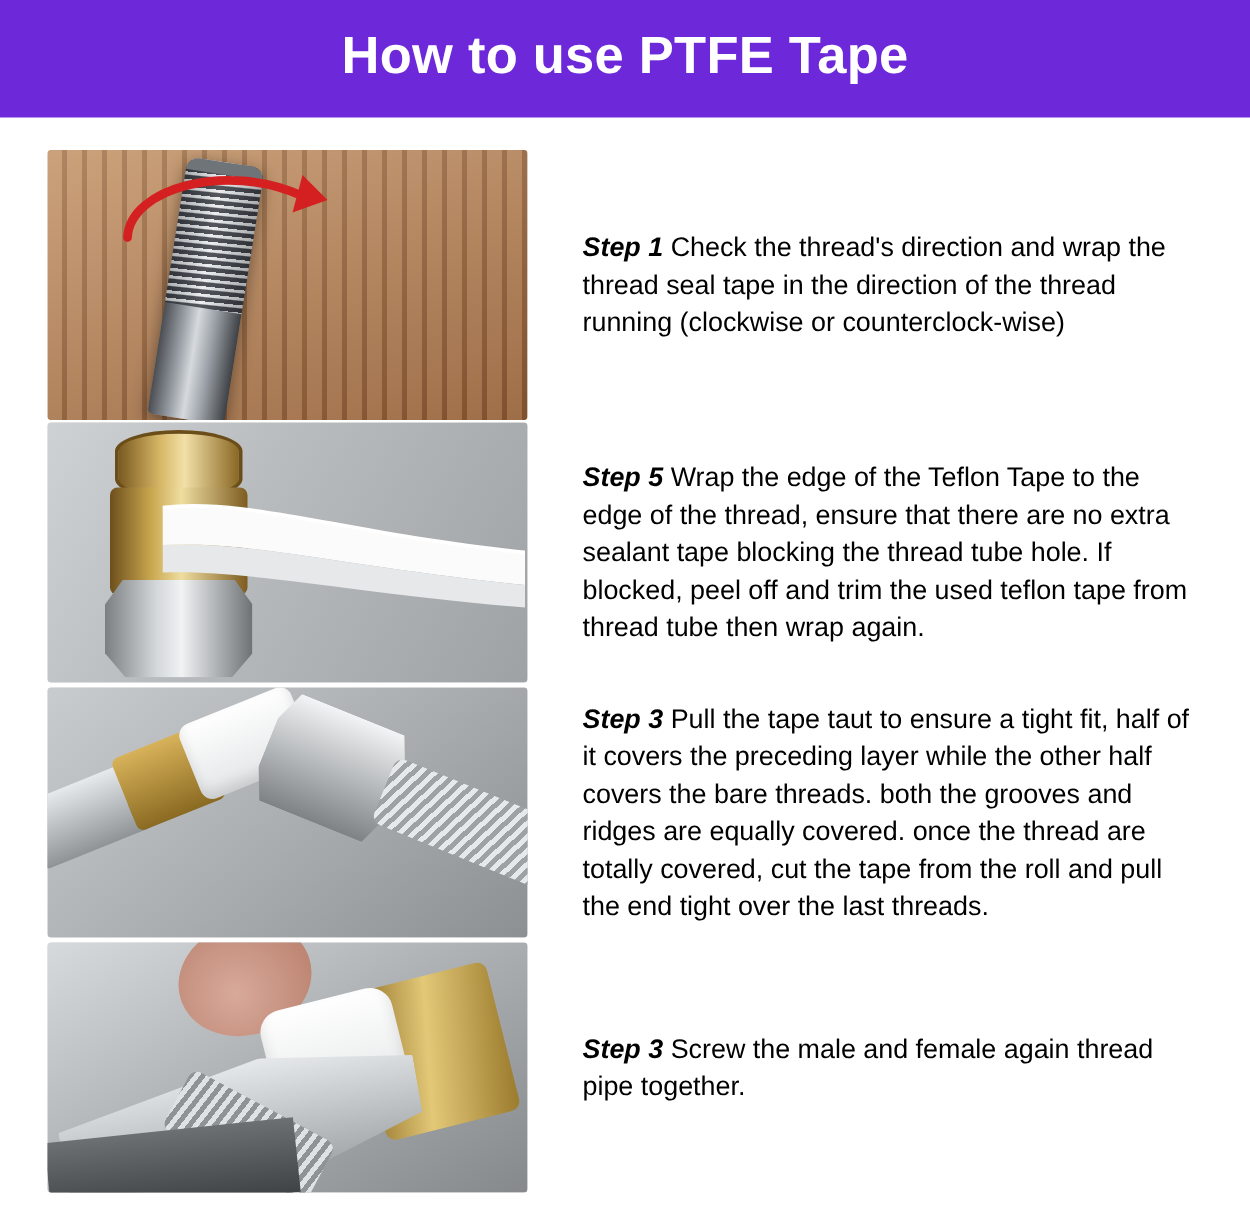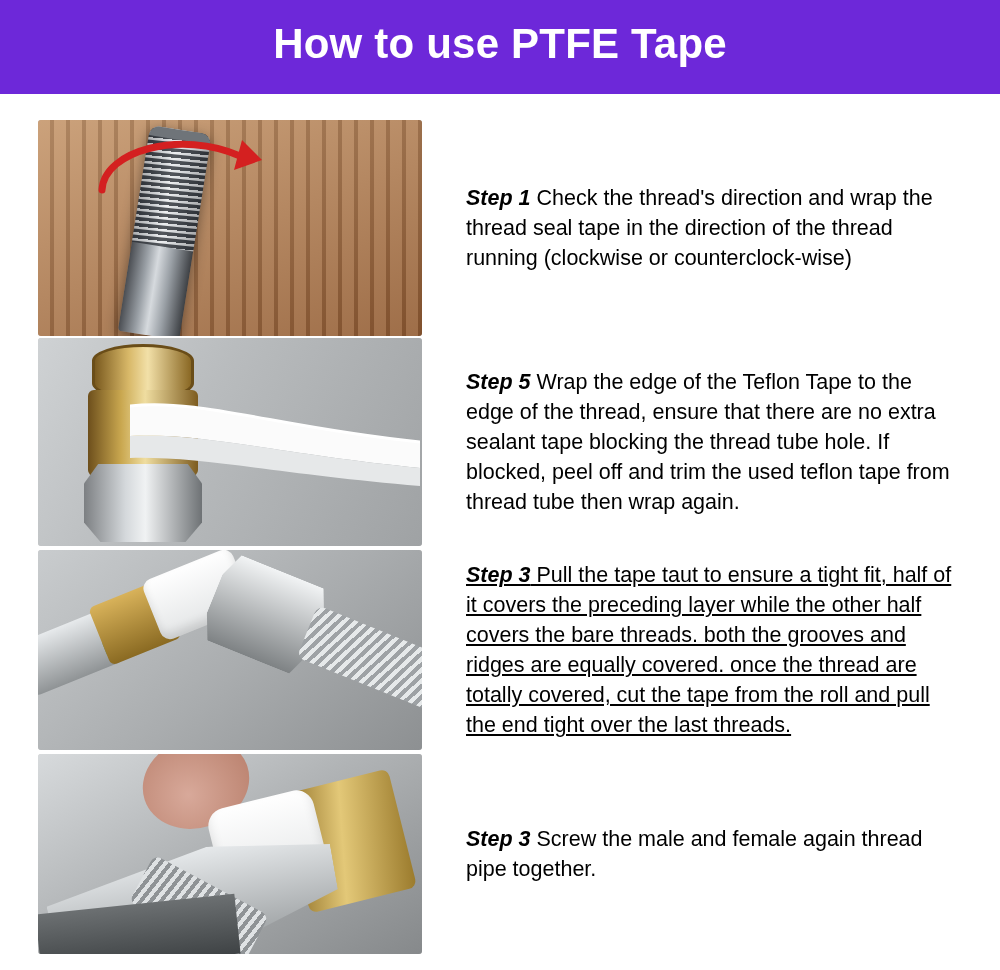--- a/index.html
+++ b/index.html
@@ -83,21 +83,21 @@
   .step-label {
     font-weight: bold;
     font-style: italic;
   }
 
   
   #row1 { top: 26px;  height: 216px; }
   #row1 .photo { height: 216px; }
   #row2 { top: 244px; height: 208px; }
   #row2 .photo { height: 208px; }
-  #row3 { top: 456px; height: 200px; text-decoration: underline; }
+  #row3 { top: 456px; height: 200px; }
   #row3 .photo { height: 200px; }
   #row4 { top: 660px; height: 200px; }
   #row4 .photo { height: 200px; }
 
   
   .ph1-bg {
     position: absolute; inset: 0;
     background:
       repeating-linear-gradient(90deg,
         #b5825a 0px, #b5825a 12px,

